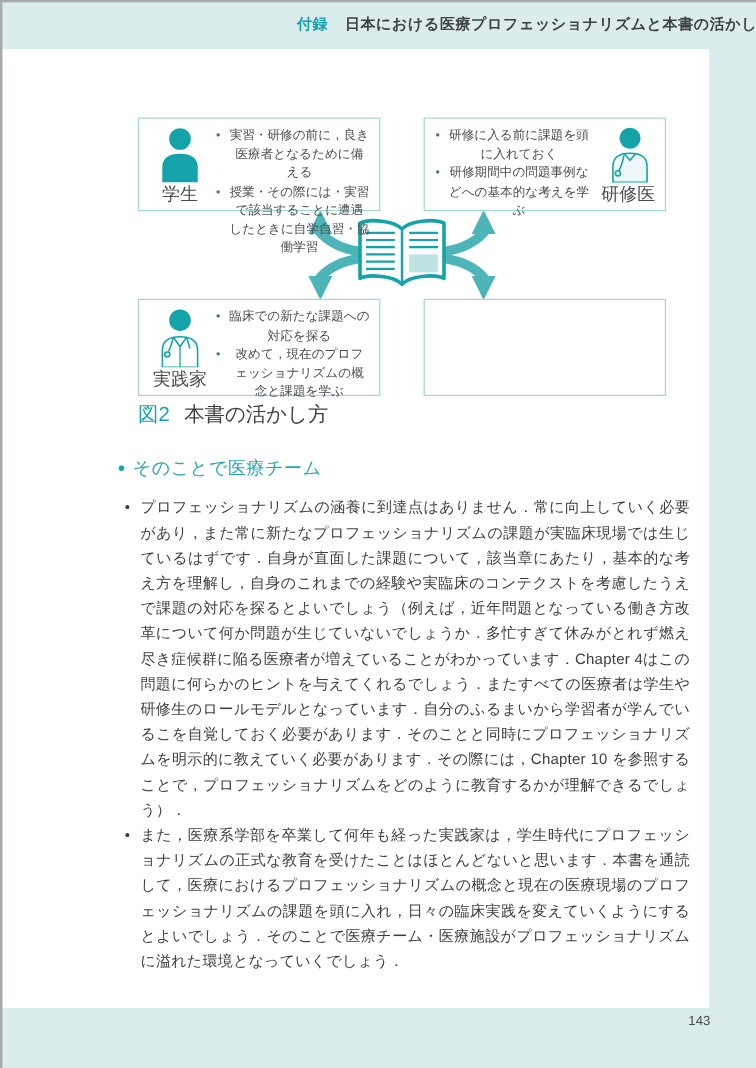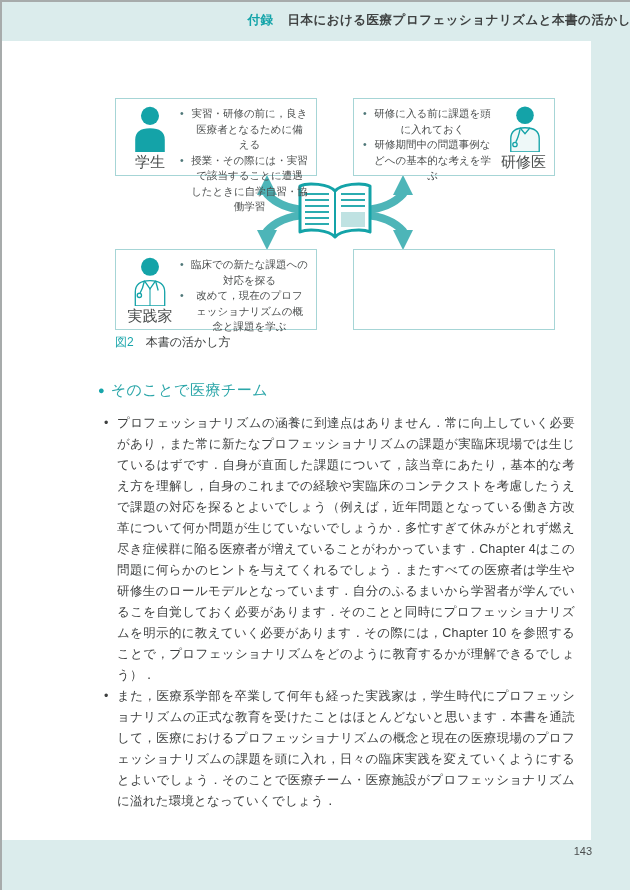--- a/index.html
+++ b/index.html
@@ -32,21 +32,21 @@
   .icon-col { width:50px; flex:0 0 auto; display:flex; flex-direction:column; align-items:center; justify-content:flex-start; }
   .icon-col.right { order:2;align-items:flex-end; }
   .icon-label { font-size:15px; color:#4a4d4d; margin-top:1px; white-space:nowrap; }
   .fbox ul { margin:0; padding:0; list-style:none; flex:1 1 auto; font-size:10.5px; line-height:15.5px; color:#4b4e4e;text-align:center; }
   .fbox li { position:relative; padding-left:11px; }
   .fbox li::before { content:"•"; position:absolute; left:0; top:0; color:#4e7778; }
 
   .arrows-svg { position:absolute; left:240px; top:170px; width:190px; height:85px; }
   .book-svg   { position:absolute; left:292px; top:179px; width:86px;  height:66px; }
 
-  .fig-caption { position:absolute; left:115px; top:334px; font-size:12px; color:#3c3f3f; }
+  .fig-caption { position:absolute; left:115px; top:334px; font-size:17px; color:#3c3f3f; }
   .fig-caption .cap-label { color:#18a5aa; margin-right:12px; }
 
   .section-heading { position:absolute; left:98px; top:381px; display:flex; align-items:center; }
   .section-heading .hbullet { color:#17a5aa; font-size:11px; margin-right:6px; line-height:1; }
   .section-heading .htext { color:#2ba6a9; font-size:15px; letter-spacing:0.5px; }
 
   .body-text { position:absolute; left:117px; top:413px; width:458px; }
   .body-text p {
     margin:0; position:relative; font-size:12.5px; line-height:21px; color:#3d3f3f;
     text-align:justify; text-justify:inter-ideograph; letter-spacing:0.2px;

